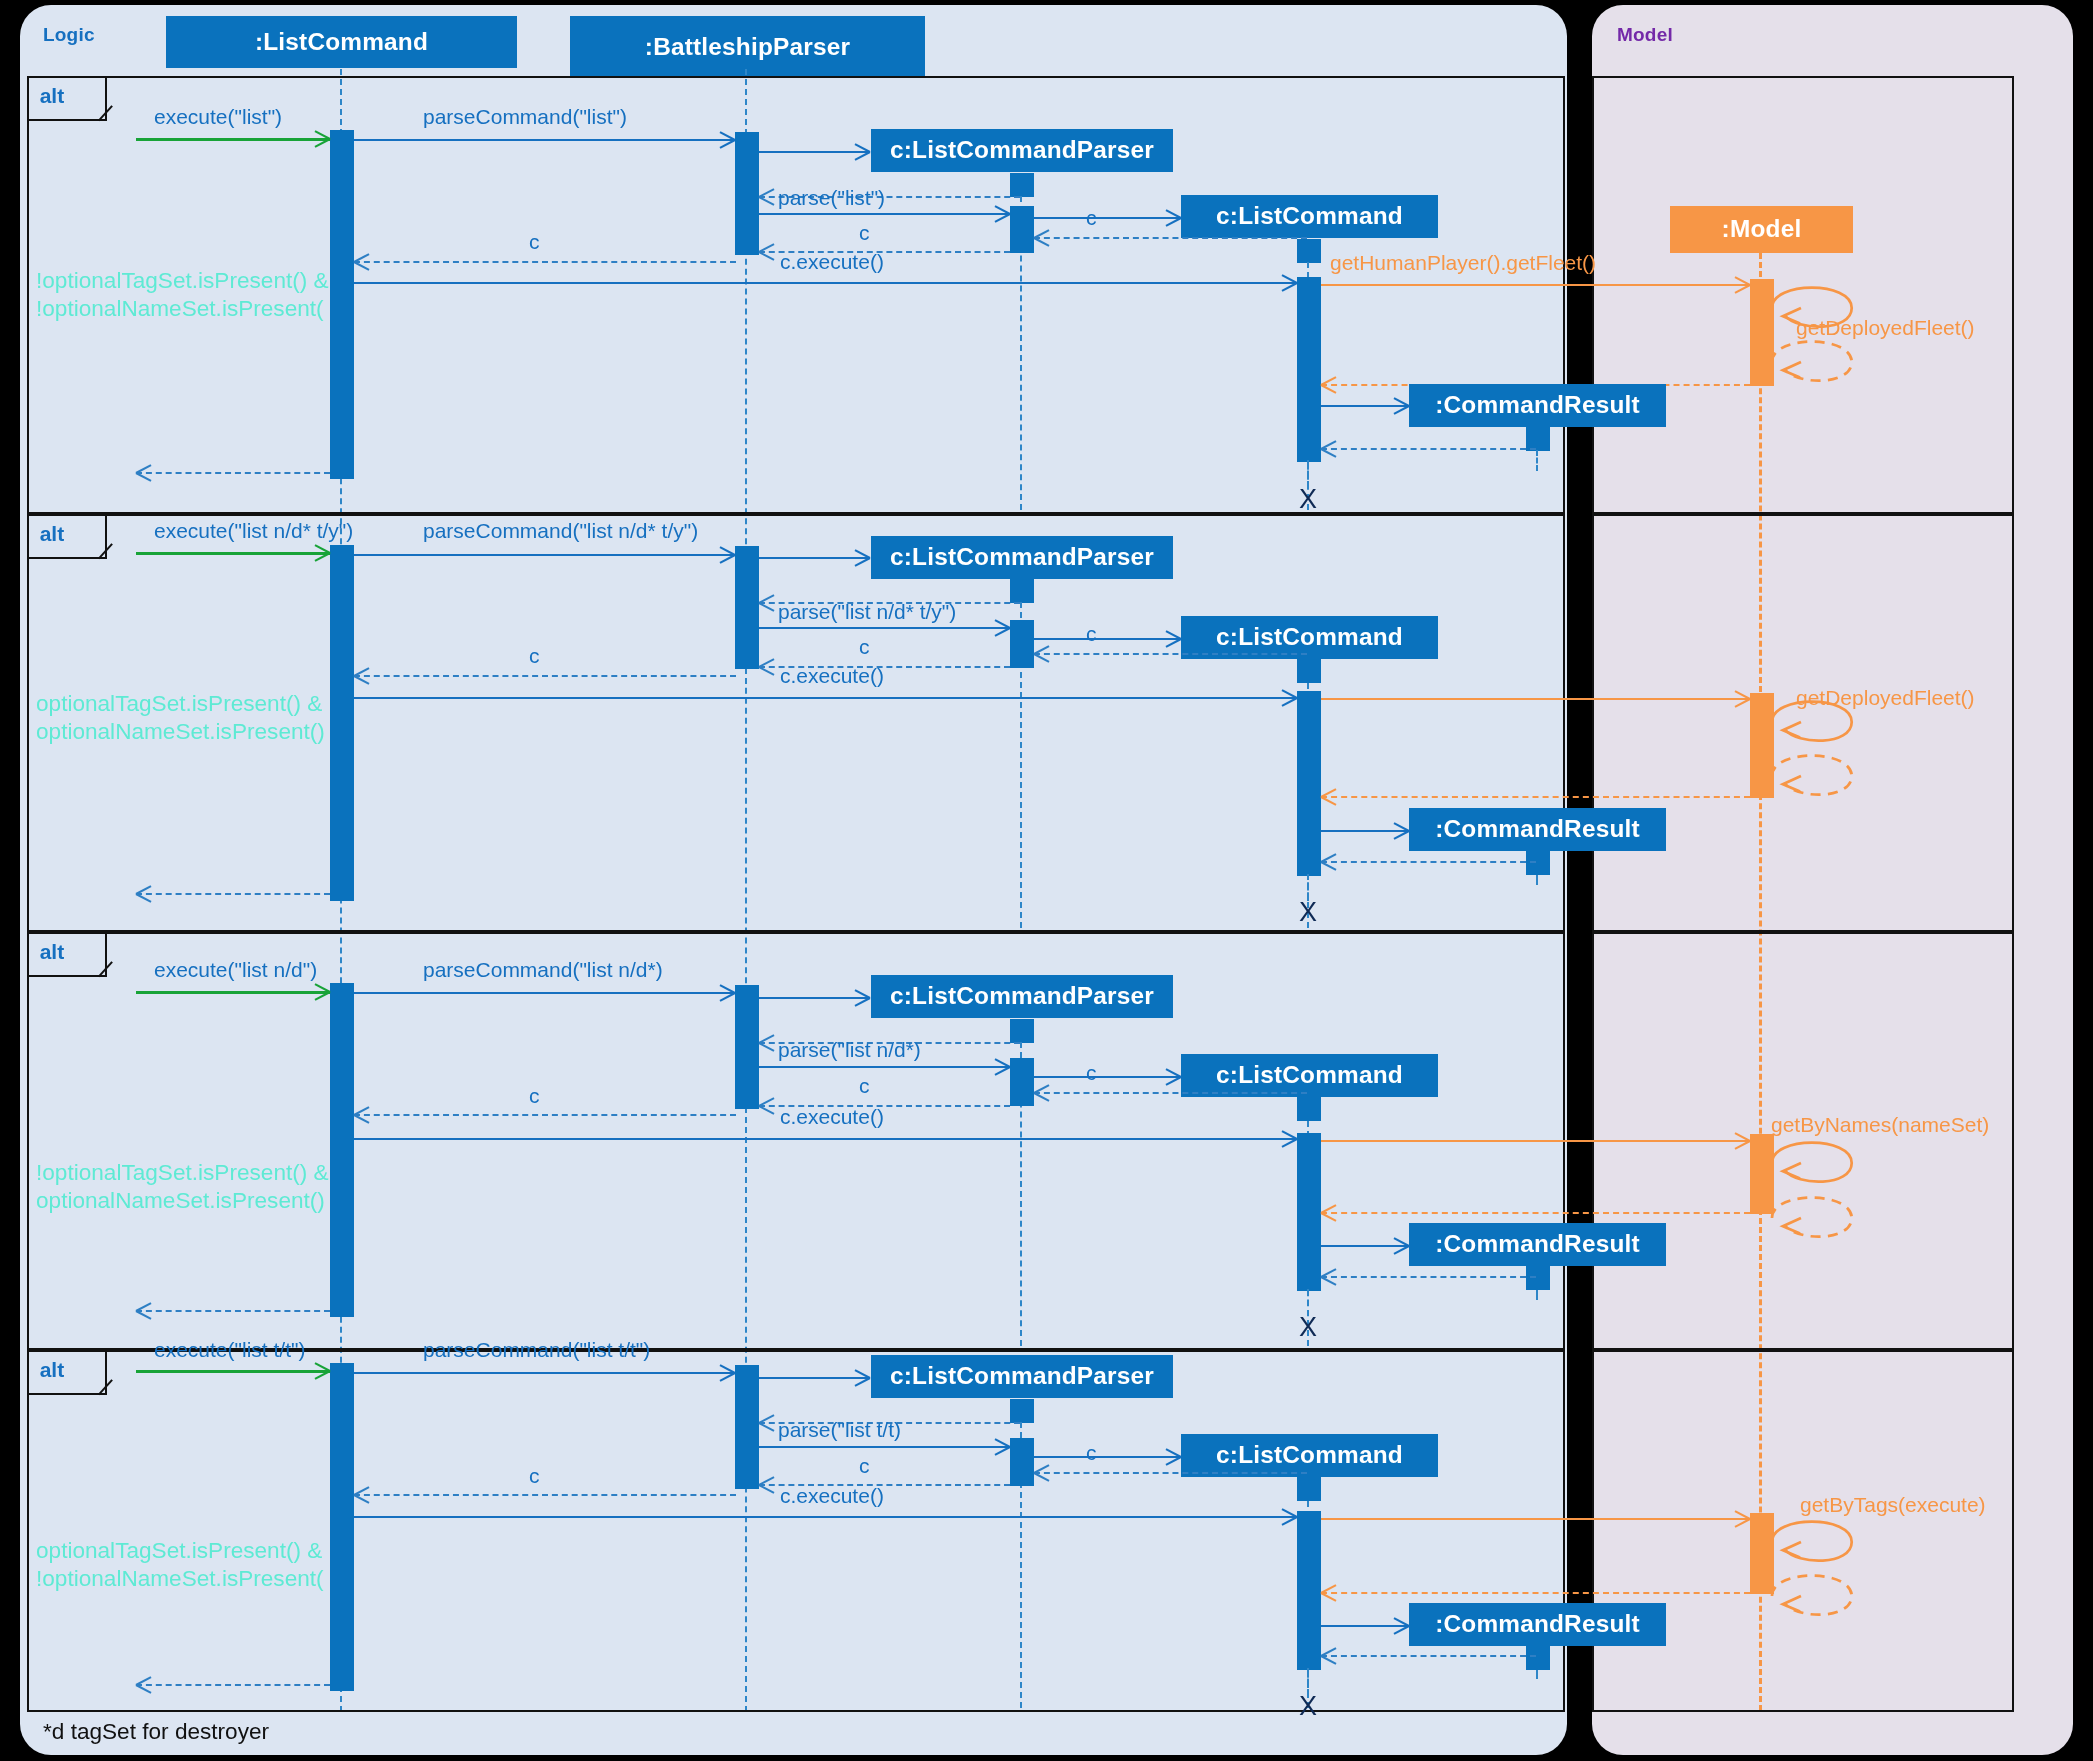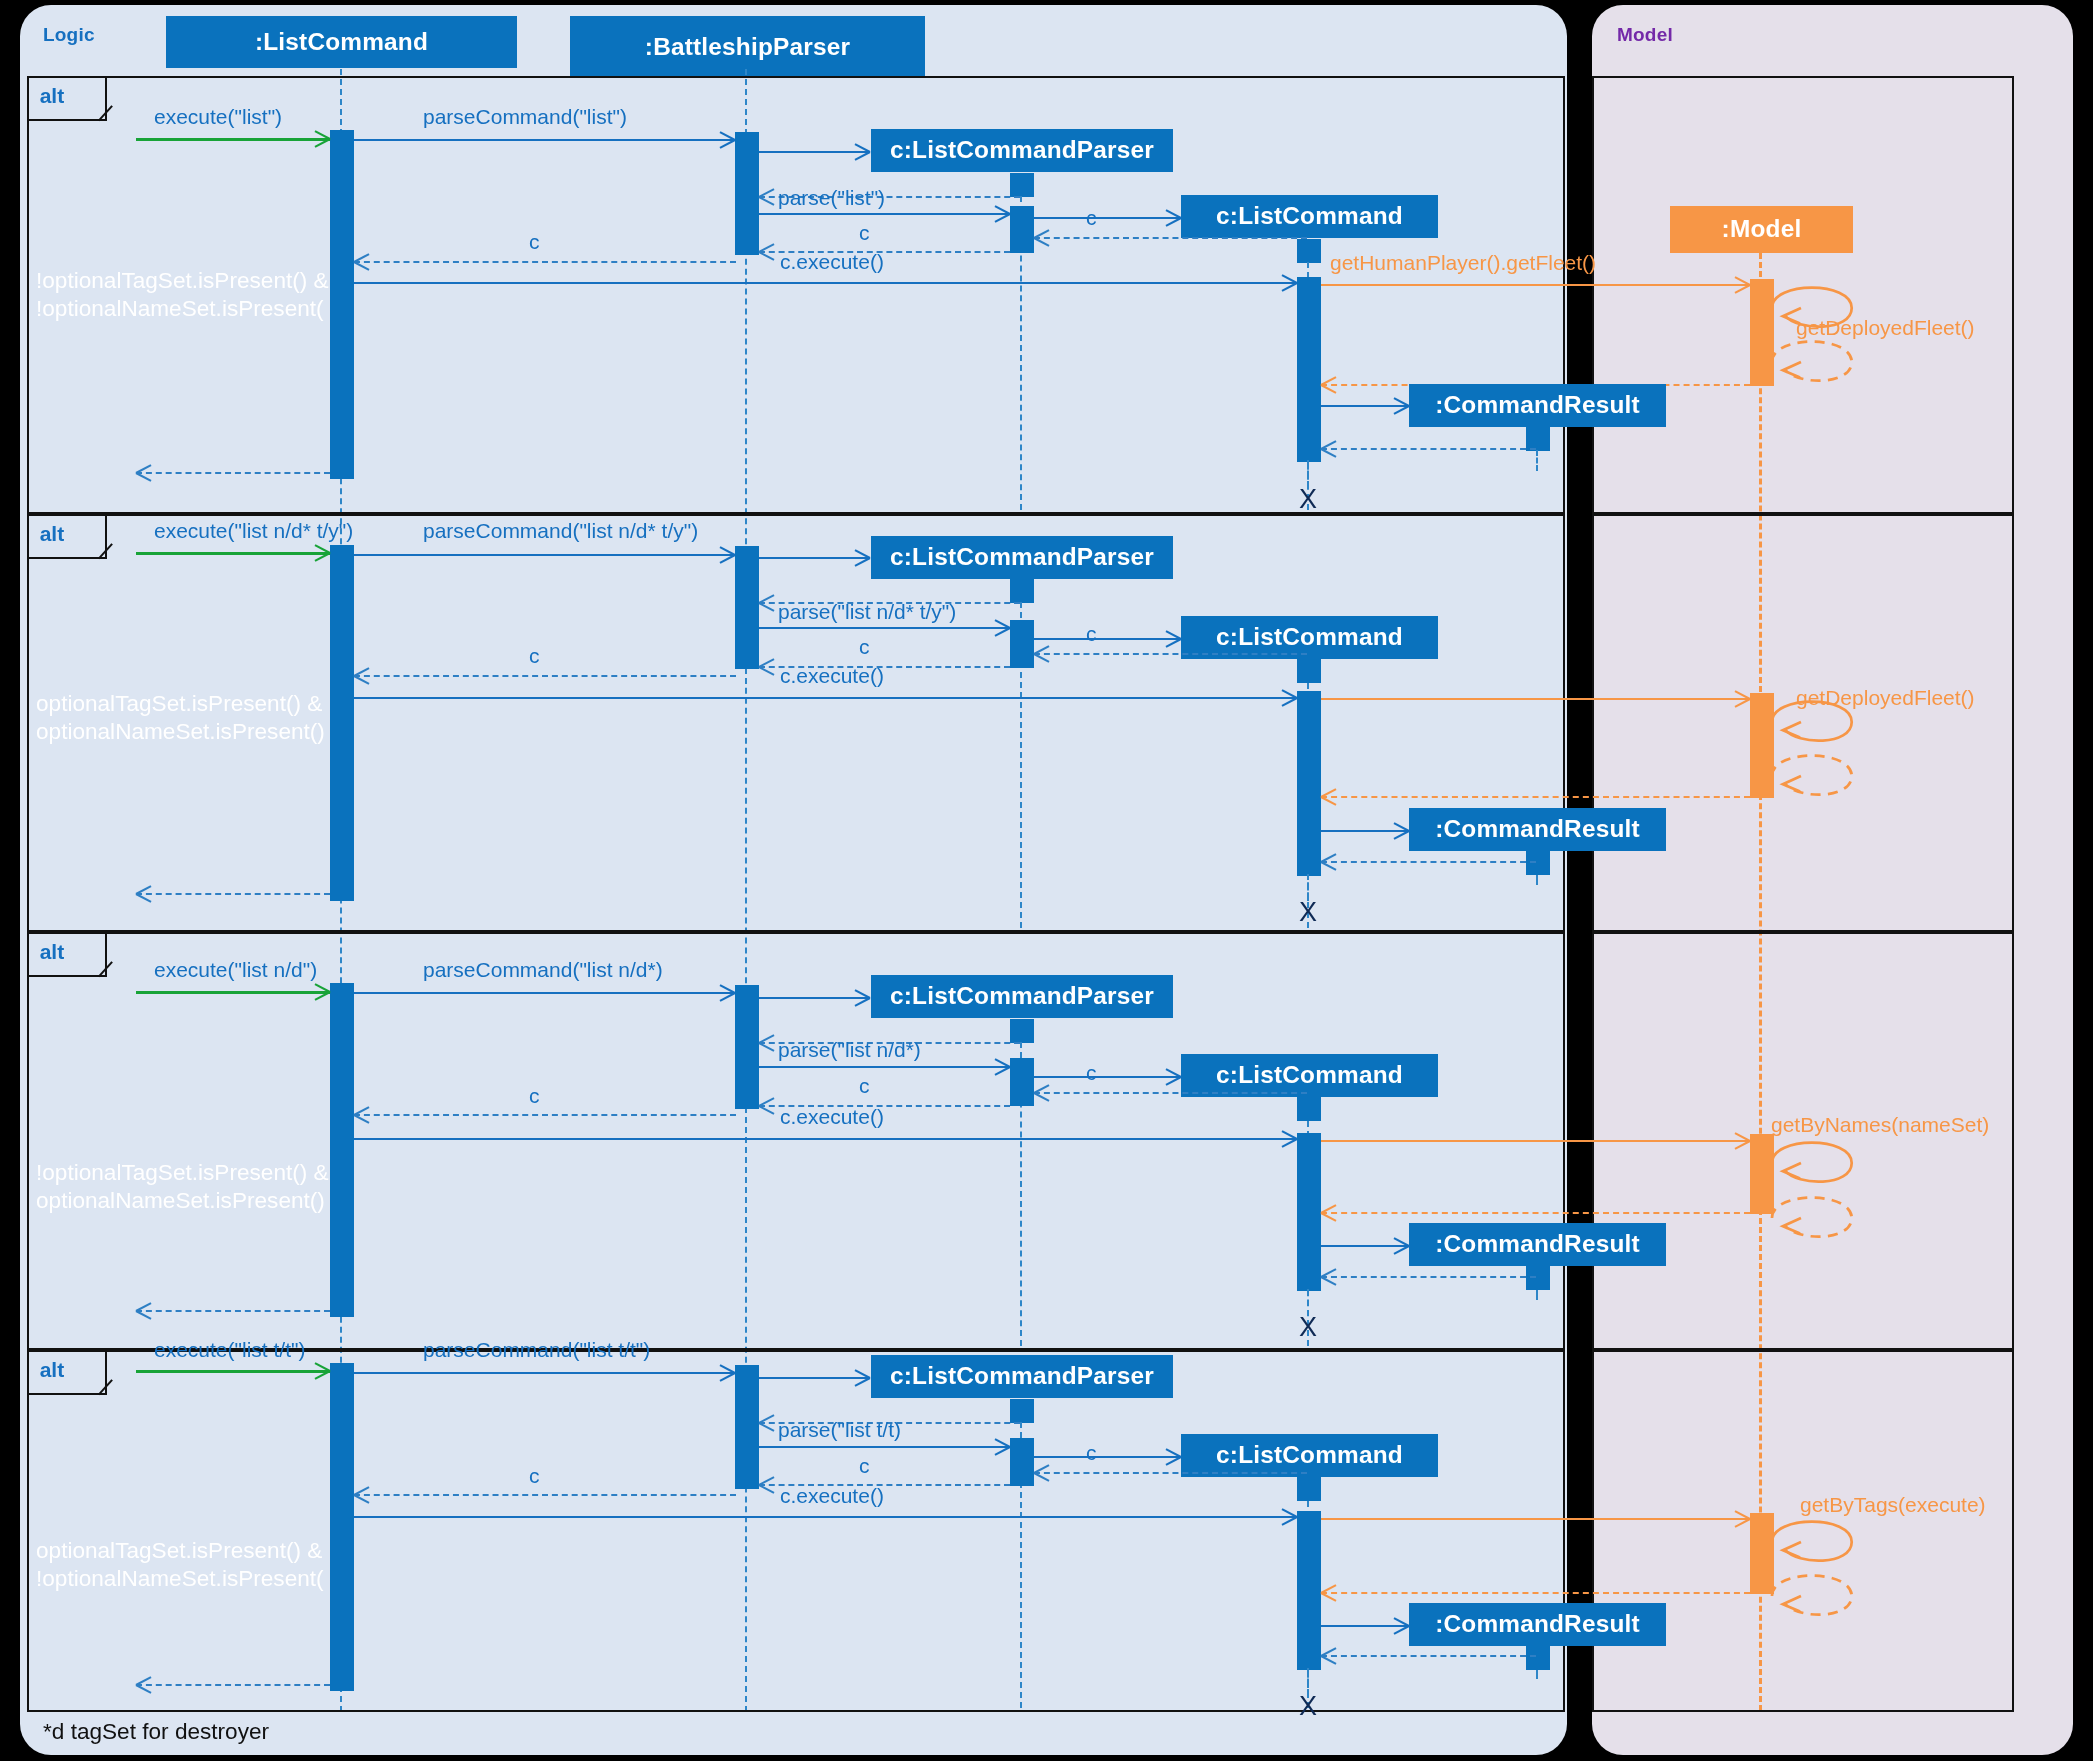--- a/index.html
+++ b/index.html
@@ -150,21 +150,21 @@
     position: absolute;
     left: 12.7px; top: 8.1px;
     color: #1670c0;
     font-weight: bold;
     font-size: 21px;
   }
 
   
   .guard {
     position: absolute;
-    color: #ffffff;
+    color: #5eead4;
     font-size: 22.6px;
     line-height: 1.25;
     white-space: pre;
   }
 
   
   .xmark {
     position: absolute;
     color: #0f2a55;
     font-size: 27px;

